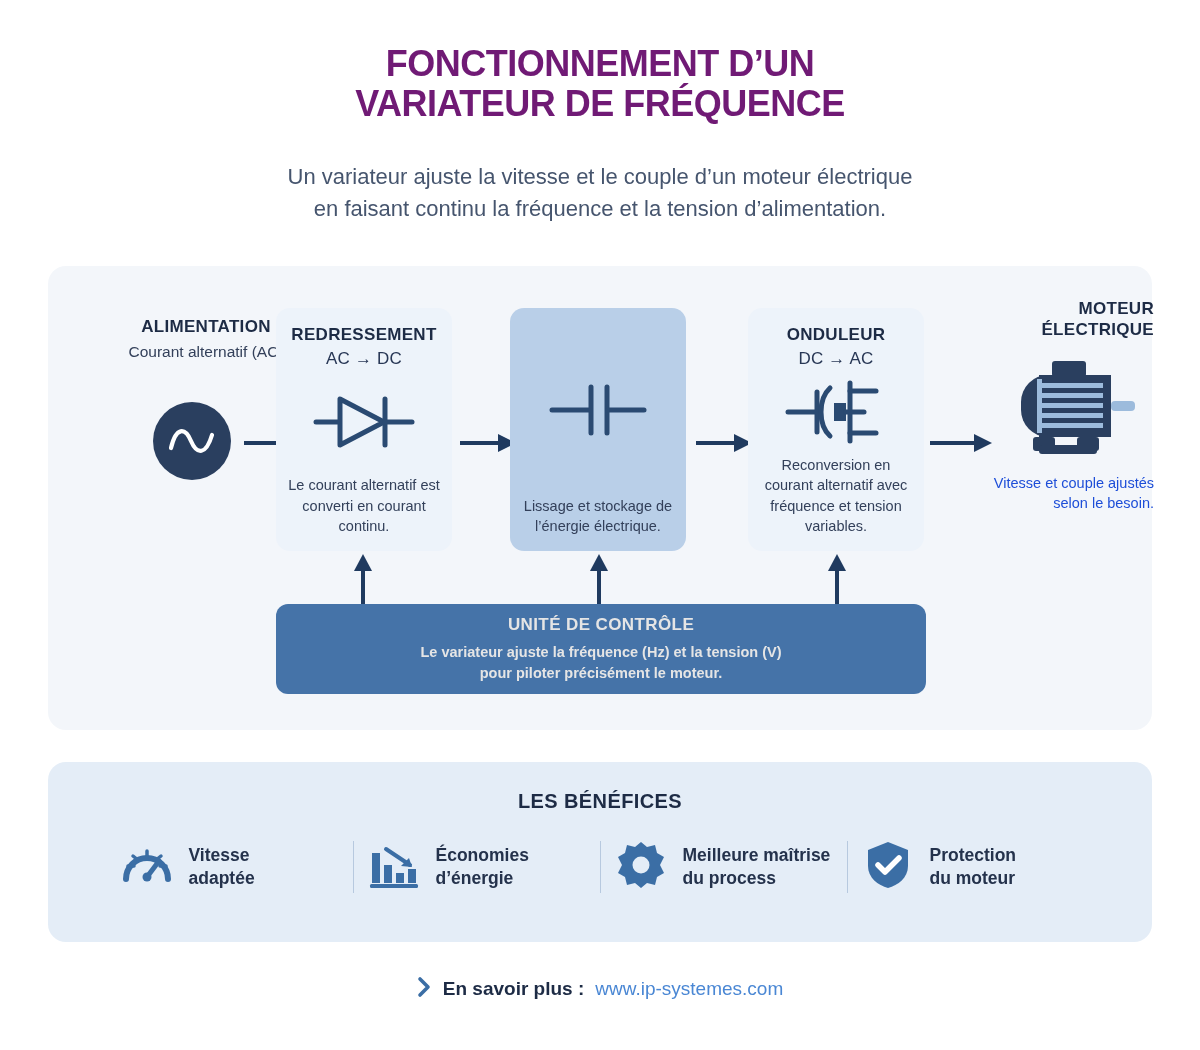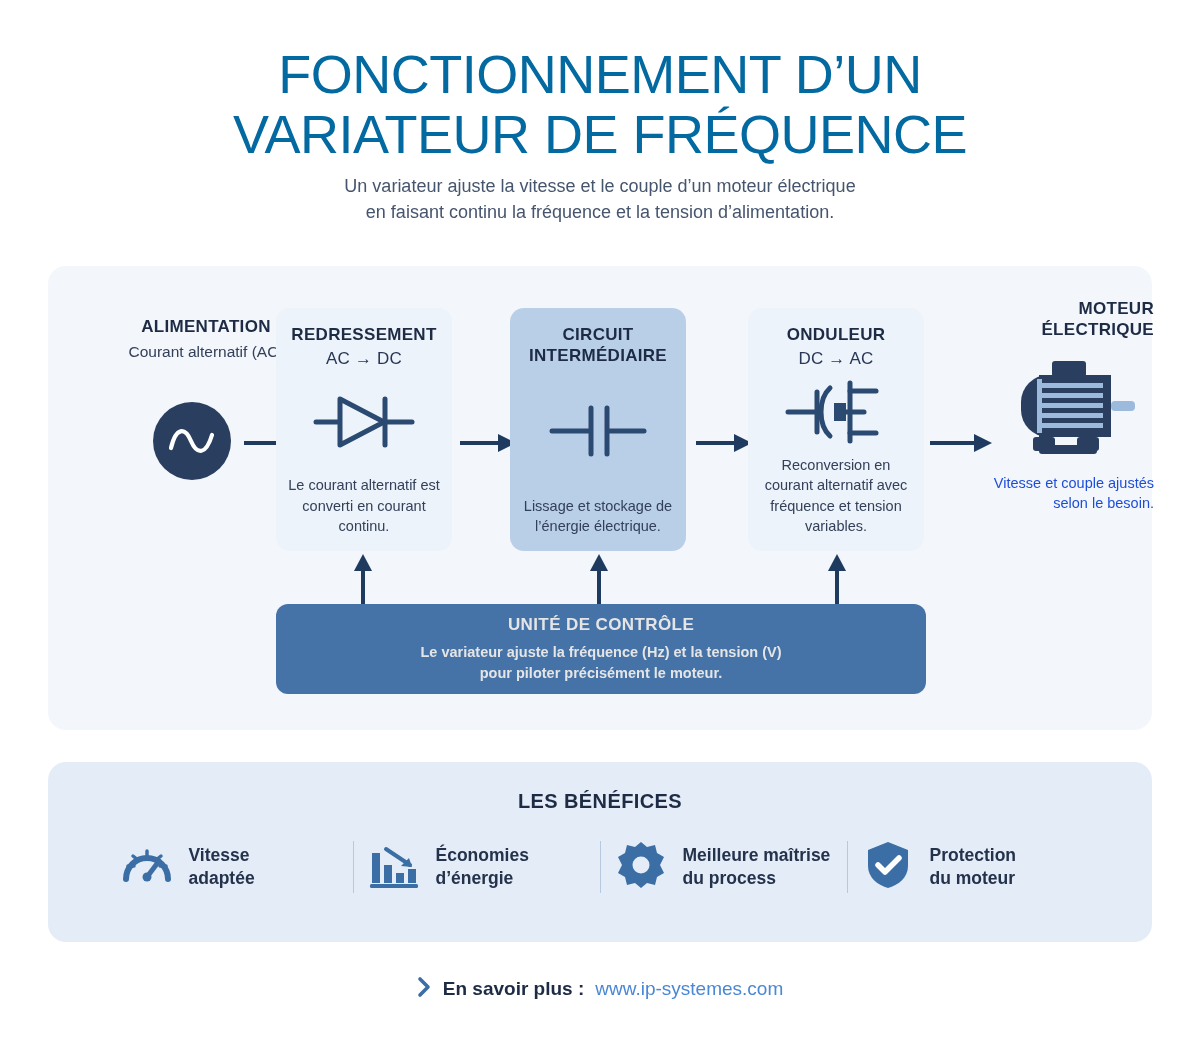--- a/index.html
+++ b/index.html
@@ -11,32 +11,32 @@
     font-family: "Liberation Sans", sans-serif;
     color: #1E2B45;
     overflow: hidden;
     position: relative;
   }
 
   
   .header { padding-top: 44px; text-align: center; }
 
   .main-title {
-    font-size: 54px;
-    font-weight: normal;
+    font-size: 36px;
+    font-weight: bold;
     letter-spacing: -0.5px;
     line-height: 1.12;
-    color: #0369a1;
+    color: #701a75;
     text-transform: uppercase;
   }
   .main-title .line { display: block; }
 
   .subtitle {
-    margin-top: 8px;
-    font-size: 18px;
+    margin-top: 36px;
+    font-size: 22px;
     line-height: 1.45;
     color: #46556E;
   }
   .subtitle .line { display: block; }
 
   
   .diagram-panel {
     position: absolute;
     left: 48px;
     top: 266px;
@@ -296,24 +296,20 @@
   </div>
 
   <div class="h-arrow" style="left:412px; top:166px;">
     <svg width="56" height="22" viewBox="0 0 56 22">
       <line x1="0" y1="11" x2="38" y2="11" stroke="#1F3A5F" stroke-width="4"></line>
       <polygon points="38,2 56,11 38,20" fill="#1F3A5F"></polygon>
     </svg>
   </div>
 
   <div class="stage-box highlight" style="left:462px;">
-    <div class="hdr">
-      <div class="stage-title">CIRCUIT</div>
-      <div class="stage-title">INTERMÉDIAIRE</div>
-    </div>
     <div class="stage-icon">
       <svg width="104" height="62" viewBox="0 0 104 62">
         <line x1="6" y1="31" x2="44" y2="31" stroke="#2A4A72" stroke-width="5" stroke-linecap="round"></line>
         <line x1="45" y1="8" x2="45" y2="54" stroke="#2A4A72" stroke-width="5" stroke-linecap="round"></line>
         <line x1="61" y1="8" x2="61" y2="54" stroke="#2A4A72" stroke-width="5" stroke-linecap="round"></line>
         <line x1="62" y1="31" x2="98" y2="31" stroke="#2A4A72" stroke-width="5" stroke-linecap="round"></line>
       </svg>
     </div>
     <div class="stage-desc">
       <span class="line">Lissage et stockage</span>

